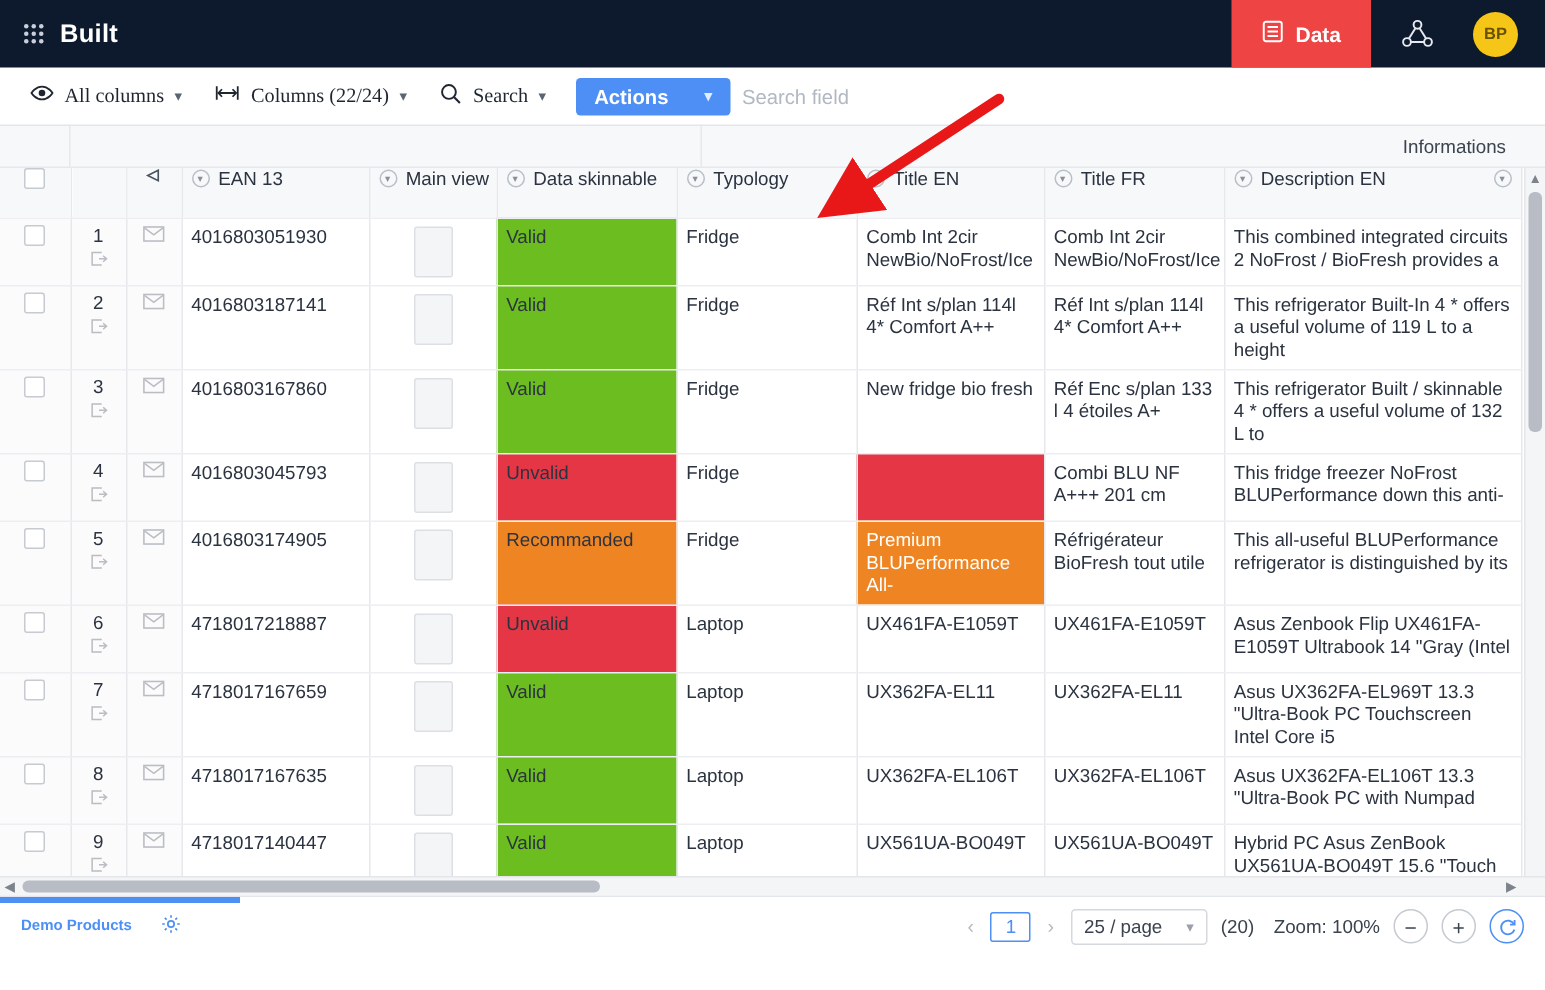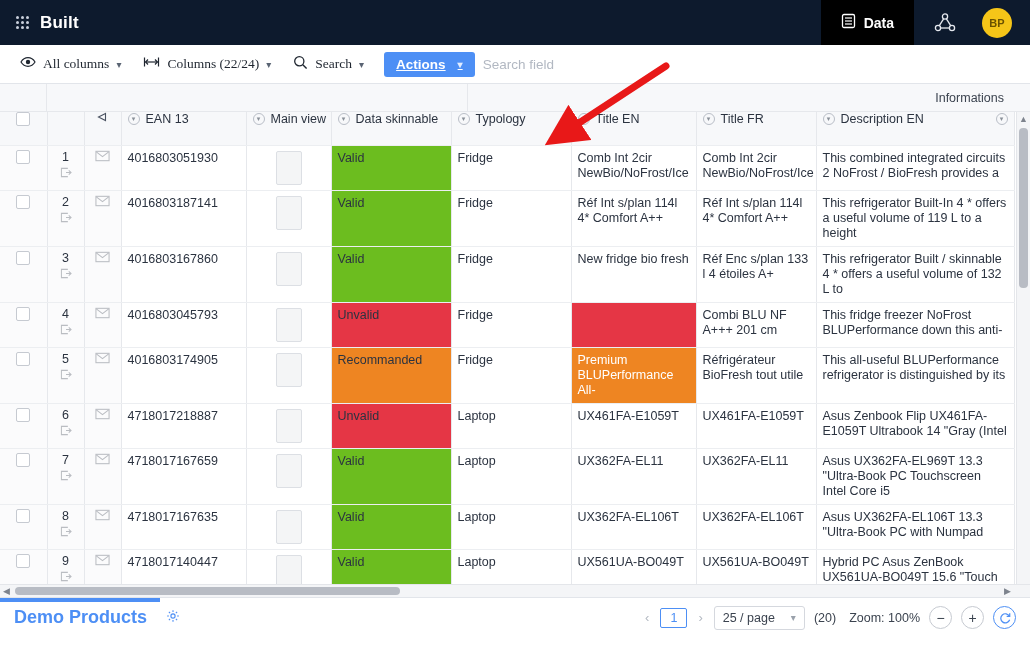--- a/index.html
+++ b/index.html
@@ -35,21 +35,21 @@
   }
   .topbar-right {
     margin-left: auto; display: flex; align-items: stretch;
   }
   .nav-tab {
     display: flex; align-items: center; gap: 8px;
     padding: 0 20px;
     color: #ffffff; font-size: 14px; font-weight: bold;
     cursor: pointer;
   }
-  .nav-tab.active { background: #000000; }
+  .nav-tab.active { background: #ef4444; }
   .nav-icon-btn {
     display: flex; align-items: center; justify-content: center;
     width: 62px; cursor: pointer;
   }
   .avatar {
     width: 30px; height: 30px; border-radius: 50%;
     background: #f5c518; color: #6b5200;
     font-size: 11px; font-weight: bold;
     display: flex; align-items: center; justify-content: center;
     margin: auto 18px auto 6px;
@@ -69,24 +69,23 @@
     display: flex; align-items: center; gap: 7px;
     padding: 4px 8px;
     font-size: 13.5px; color: #1f2630;
     cursor: pointer; border-radius: 3px; font-family: Liberation Serif, serif;
   }
   .tool-item .caret { font-size: 10px; color: #5a6473; }
   .btn-actions {
     background: #4d8ff5; color: #fff;
     font-weight: bold; font-size: 13.5px;
     padding: 5px 12px; border-radius: 3px;
-    display: flex; align-items: center; gap: 12px;
+    display: flex; align-items: center; gap: 24px;
     cursor: pointer;
     margin-left: 6px;
-    text-decoration: underline;
   }
   .btn-actions .caret { color: #e2edff; font-size: 10px; }
   .search-field {
     border: none; outline: none;
     font-family: "Liberation Sans", sans-serif;
     font-size: 13.5px; color: #333;
     margin-left: 2px; width: 250px;
     background: transparent;
   }
   .search-field::placeholder { color: #b2b8c2; }
@@ -215,21 +214,21 @@
   
   .bottombar {
     height: 40px; background: #ffffff;
     border-top: 1px solid #e2e5ea;
     display: flex; align-items: center;
     padding: 0 14px;
     position: relative;
   }
   .sheet-tab {
     display: flex; align-items: center; gap: 19px;
-    color: #4d8ff5; font-size: 18px; font-weight: bold;
+    color: #4d8ff5; font-size: 10px; font-weight: bold;
     cursor: pointer; position: relative;
     height: 100%;
   }
   .sheet-underline {
     position: absolute; left: 0; top: 0;
     height: 4px; width: 160px; background: #4d8ff5;
   }
   .pager { margin-left: auto; display: flex; align-items: center; gap: 9px; }
   .pg-arrow { color: #b4bac3; font-size: 13px; cursor: pointer; padding: 0 2px; }
   .pg-num {

